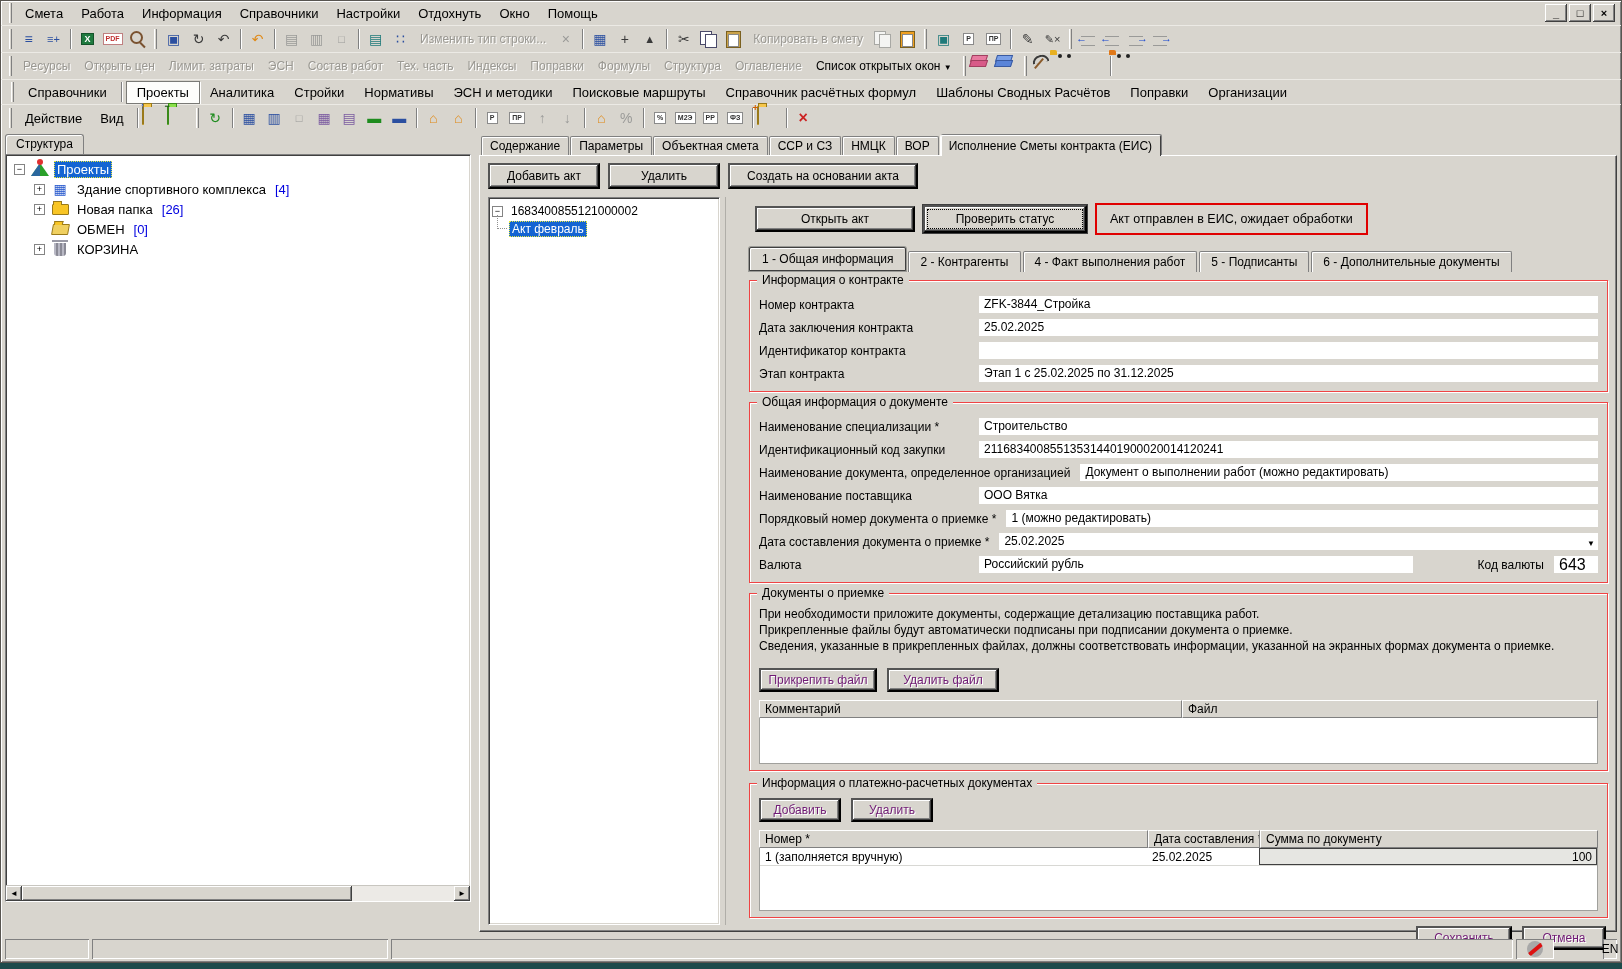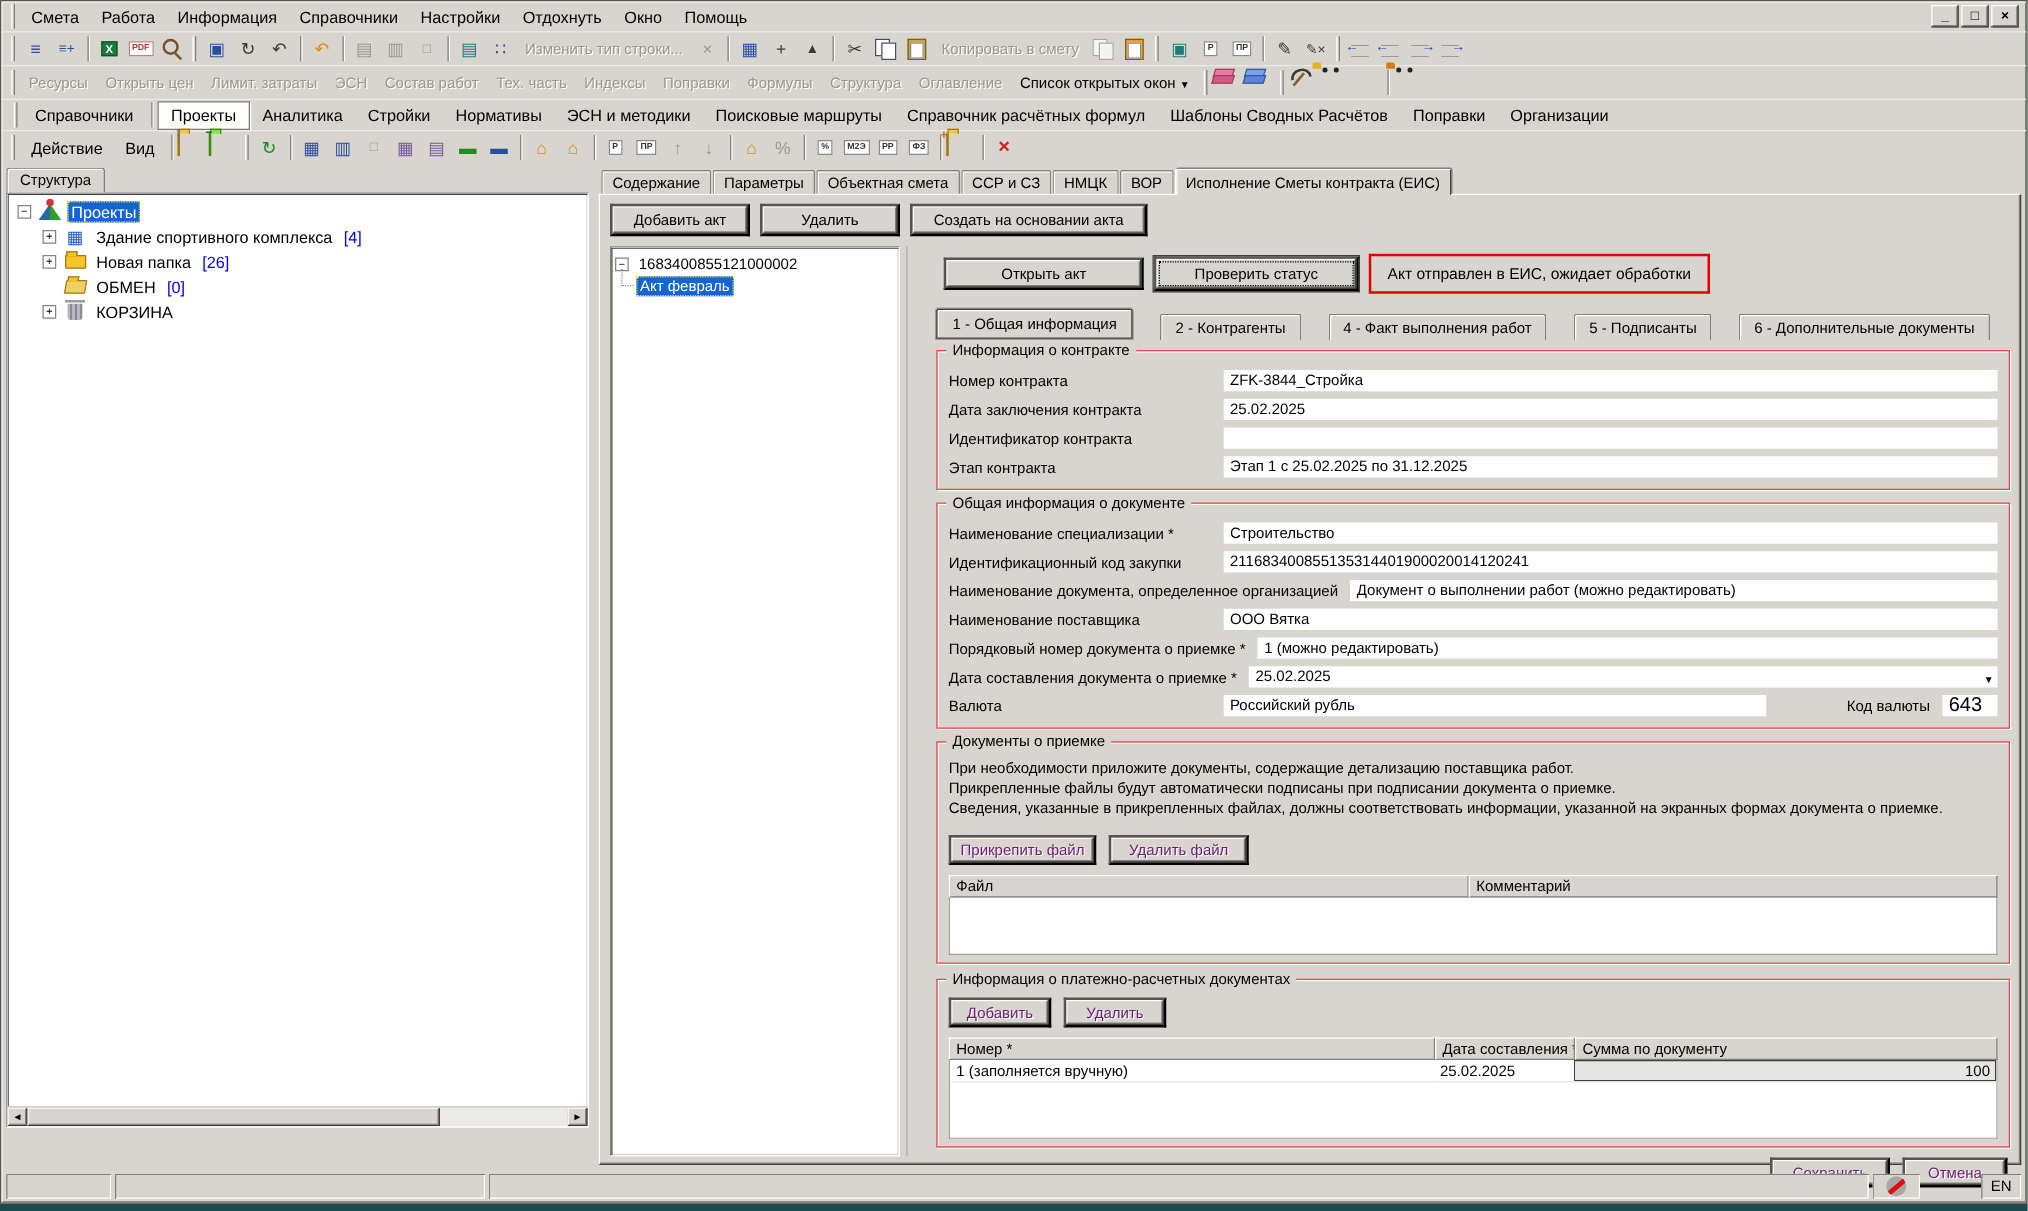--- a/index.html
+++ b/index.html
@@ -114,21 +114,21 @@
   .bt-add{width:112px;height:26px;}.bt-del{width:112px;height:26px;}.bt-create{width:190px;height:26px;}
   .act-body{flex:1;display:flex;min-height:0;}
   .act-tree{width:232px;flex:none;padding:4px 3px;font-size:12px;overflow:hidden;}
   .atline{width:10px;height:14px;border-left:1px dotted #909090;border-bottom:1px dotted #909090;margin:-8px 2px 6px 5px;flex:none;}
   .act-form{flex:1;min-width:0;display:flex;flex-direction:column;margin-left:5px;border-left:1px solid #b0aea8;padding-left:23px;}
   .status-row{display:flex;align-items:center;gap:8px;margin:6px 0 12px 6px;flex:none;}
   .bt-open{width:160px;height:26px;}
   .bt-check{width:164px;height:28px;box-shadow:0 0 0 1px #404040,inset -1px -1px 0 #404040,inset 1px 1px 0 #fff,inset -2px -2px 0 #808080;
             outline:1px dotted #000;outline-offset:-5px;}
   .eis-status{height:32px;border:2px solid #e00000;display:flex;align-items:center;padding:0 13px;font-size:12.5px;background:#d8d5ce;}
-  .doc-tabs{display:flex;align-items:flex-end;flex:none;margin-bottom:3px;gap:20px;}
+  .doc-tabs{display:flex;align-items:flex-end;flex:none;margin-bottom:3px;}
   .dtab{padding:3px 11px;font-size:12px;border:1px solid #808080;border-bottom:none;border-radius:2px 2px 0 0;
         background:#d8d5ce;box-shadow:inset 1px 1px 0 #fff;margin-right:2px;position:relative;top:1px;white-space:nowrap;}
   .dtab.active{border:1px solid #404040;box-shadow:0 0 0 1px #9a9a96,inset 1px 1px 0 #fff;padding:4px 12px;top:0;z-index:2;background:#d8d5ce;}
   .group{position:relative;border:1px solid #ef4444;box-shadow:inset 1px 1px 0 #fff,1px 1px 0 #fff;
          padding:12px 9px 6px;margin-top:6px;flex:none;}
   .gtitle{position:absolute;top:-8px;left:7px;background:#d8d5ce;padding:0 5px;font-size:12px;}
   .frow{display:flex;align-items:center;height:23px;}
   .flabel{flex:none;min-width:220px;font-size:12px;padding-right:10px;white-space:nowrap;}
   .fvalue{flex:1;background:#fff;height:17px;line-height:17px;font-size:12px;padding:0 5px;position:relative;
           white-space:nowrap;overflow:hidden;min-width:0;}
@@ -145,21 +145,21 @@
       padding:0 5px;display:flex;align-items:center;white-space:nowrap;overflow:hidden;}
   .tbody{background:#fff;border:1px solid #a0a09c;border-top:none;}
   .prow{display:flex;height:18px;border-bottom:1px solid #d8d8d4;}
   .td{font-size:12px;display:flex;align-items:center;padding:0 5px;background:#fff;white-space:nowrap;overflow:hidden;}
   .td.sum{background:#e6e6e2;box-shadow:inset 0 0 0 1px #404040;justify-content:flex-end;}
   .footer{margin-top:auto;display:flex;justify-content:flex-end;gap:10px;padding:8px 2px 2px;}
   .bt-save{width:96px;height:24px;}.bt-cancel{width:84px;height:24px;}
   
   .statusbar{height:26px;flex:none;display:flex;gap:3px;padding:3px 4px;align-items:stretch;}
   .sp{box-shadow:inset 1px 1px 0 #808080,inset -1px -1px 0 #fff;background:#d8d5ce;display:flex;align-items:center;justify-content:center;}
-  .sp1{width:84px;}.sp2{width:296px;}.sp3{flex:1;}.sp4{width:38px;}.sp5{width:32px;font-size:12px;margin-left:46px;}
+  .sp1{width:84px;}.sp2{width:296px;}.sp3{flex:1;}.sp4{width:38px;}.sp5{width:14px;font-size:12px;margin-left:46px;}
   .nosign{width:16px;height:16px;border-radius:50%;background:#a8a8a8;position:relative;overflow:hidden;}
   .nosign::after{content:"";position:absolute;left:-3px;top:6px;width:24px;height:4px;background:#dd1111;transform:rotate(-40deg);}
 </style>
 </head>
 <body>
 
 <div class="win">
 
   <div class="menubar">
     <span class="grip"></span>
@@ -490,22 +490,22 @@
             <div class="group" style="margin-top:10px;">
               <span class="gtitle">Документы о приемке</span>
               <div class="note">При необходимости приложите документы, содержащие детализацию поставщика работ.</div>
               <div class="note">Прикрепленные файлы будут автоматически подписаны при подписании документа о приемке.</div>
               <div class="note">Сведения, указанные в прикрепленных файлах, должны соответствовать информации, указанной на экранных формах документа о приемке.</div>
               <div class="gbtns">
                 <button class="b3 gb bt-attach dis">Прикрепить файл</button>
                 <button class="b3 gb bt-rmfile dis">Удалить файл</button>
               </div>
               <div class="thead">
+                <span class="th" style="flex:1;">Комментарий</span>
                 <span class="th" style="width:416px;">Файл</span>
-                <span class="th" style="flex:1;">Комментарий</span>
               </div>
               <div class="tbody" style="height:46px;"></div>
             </div>
 
             <div class="group" style="margin-top:12px;">
               <span class="gtitle">Информация о платежно-расчетных документах</span>
               <div class="gbtns" style="margin-top:2px;">
                 <button class="b3 gb bt-payadd dis">Добавить</button>
                 <button class="b3 gb bt-paydel dis">Удалить</button>
               </div>

